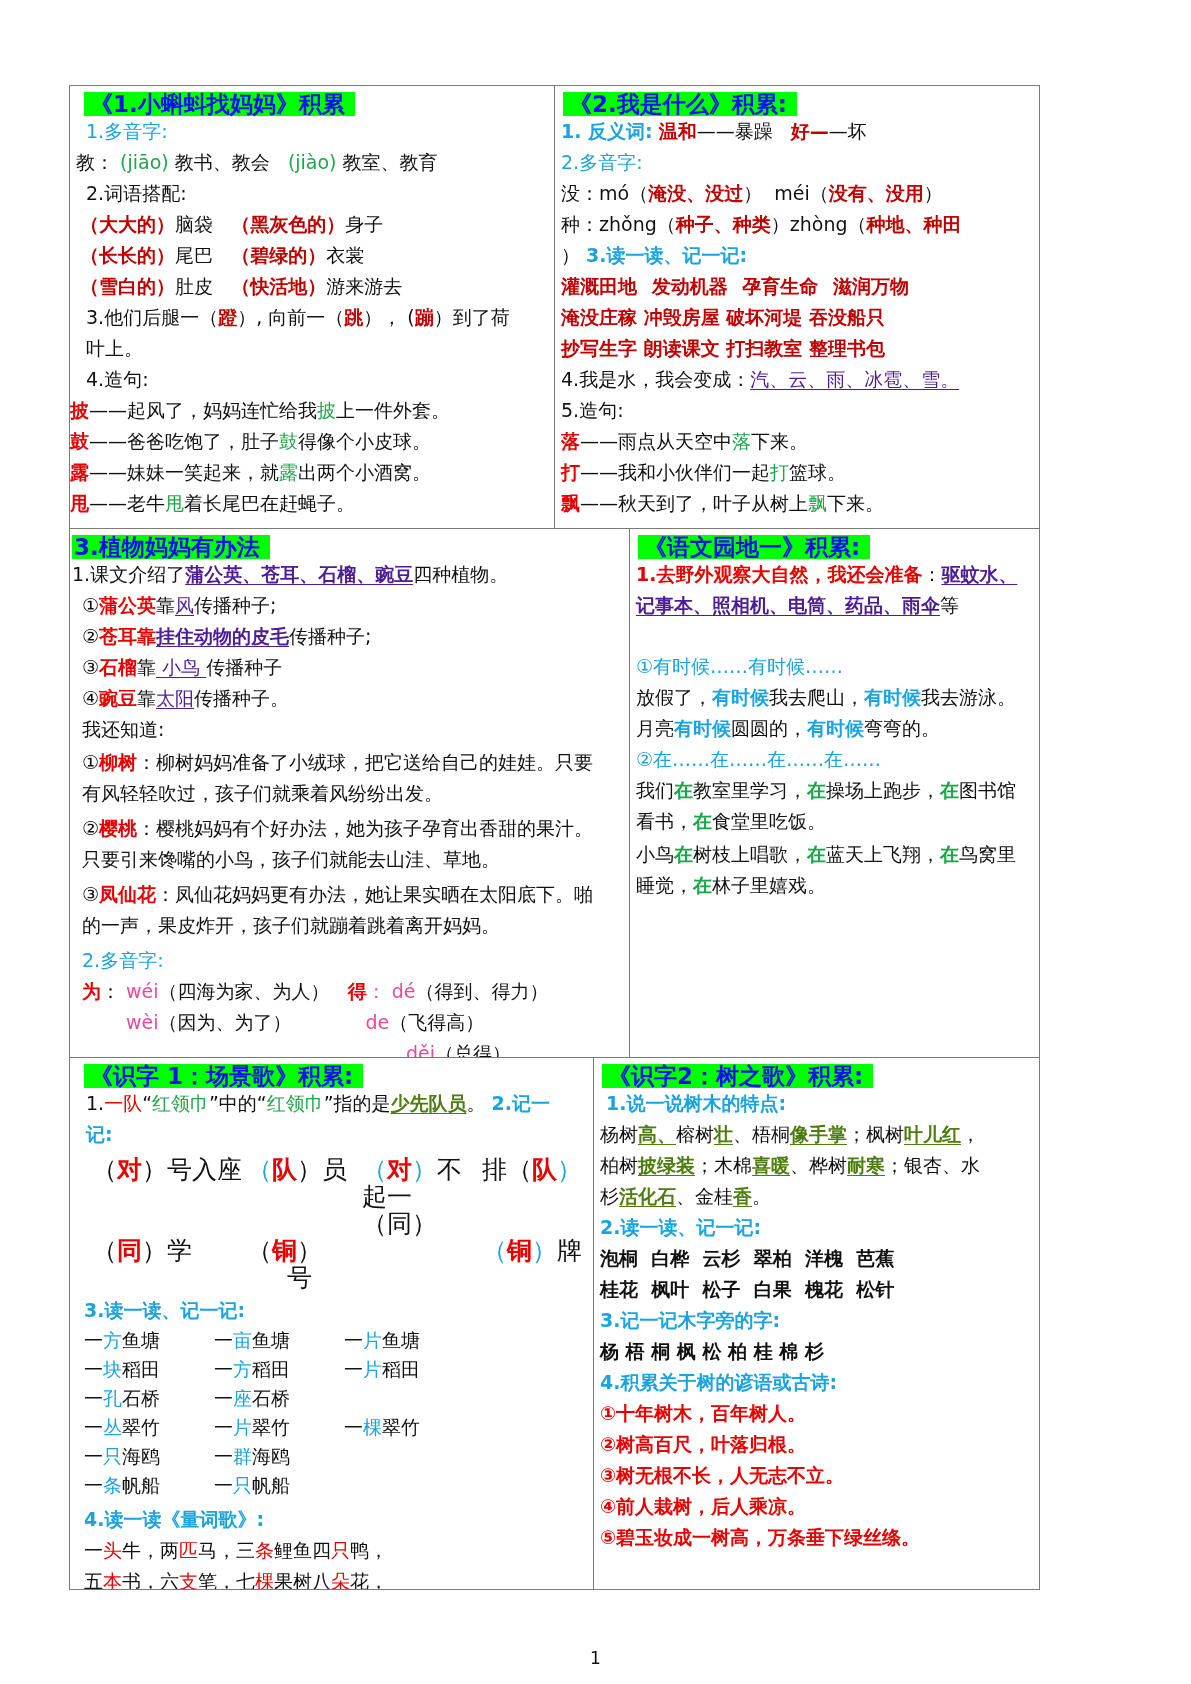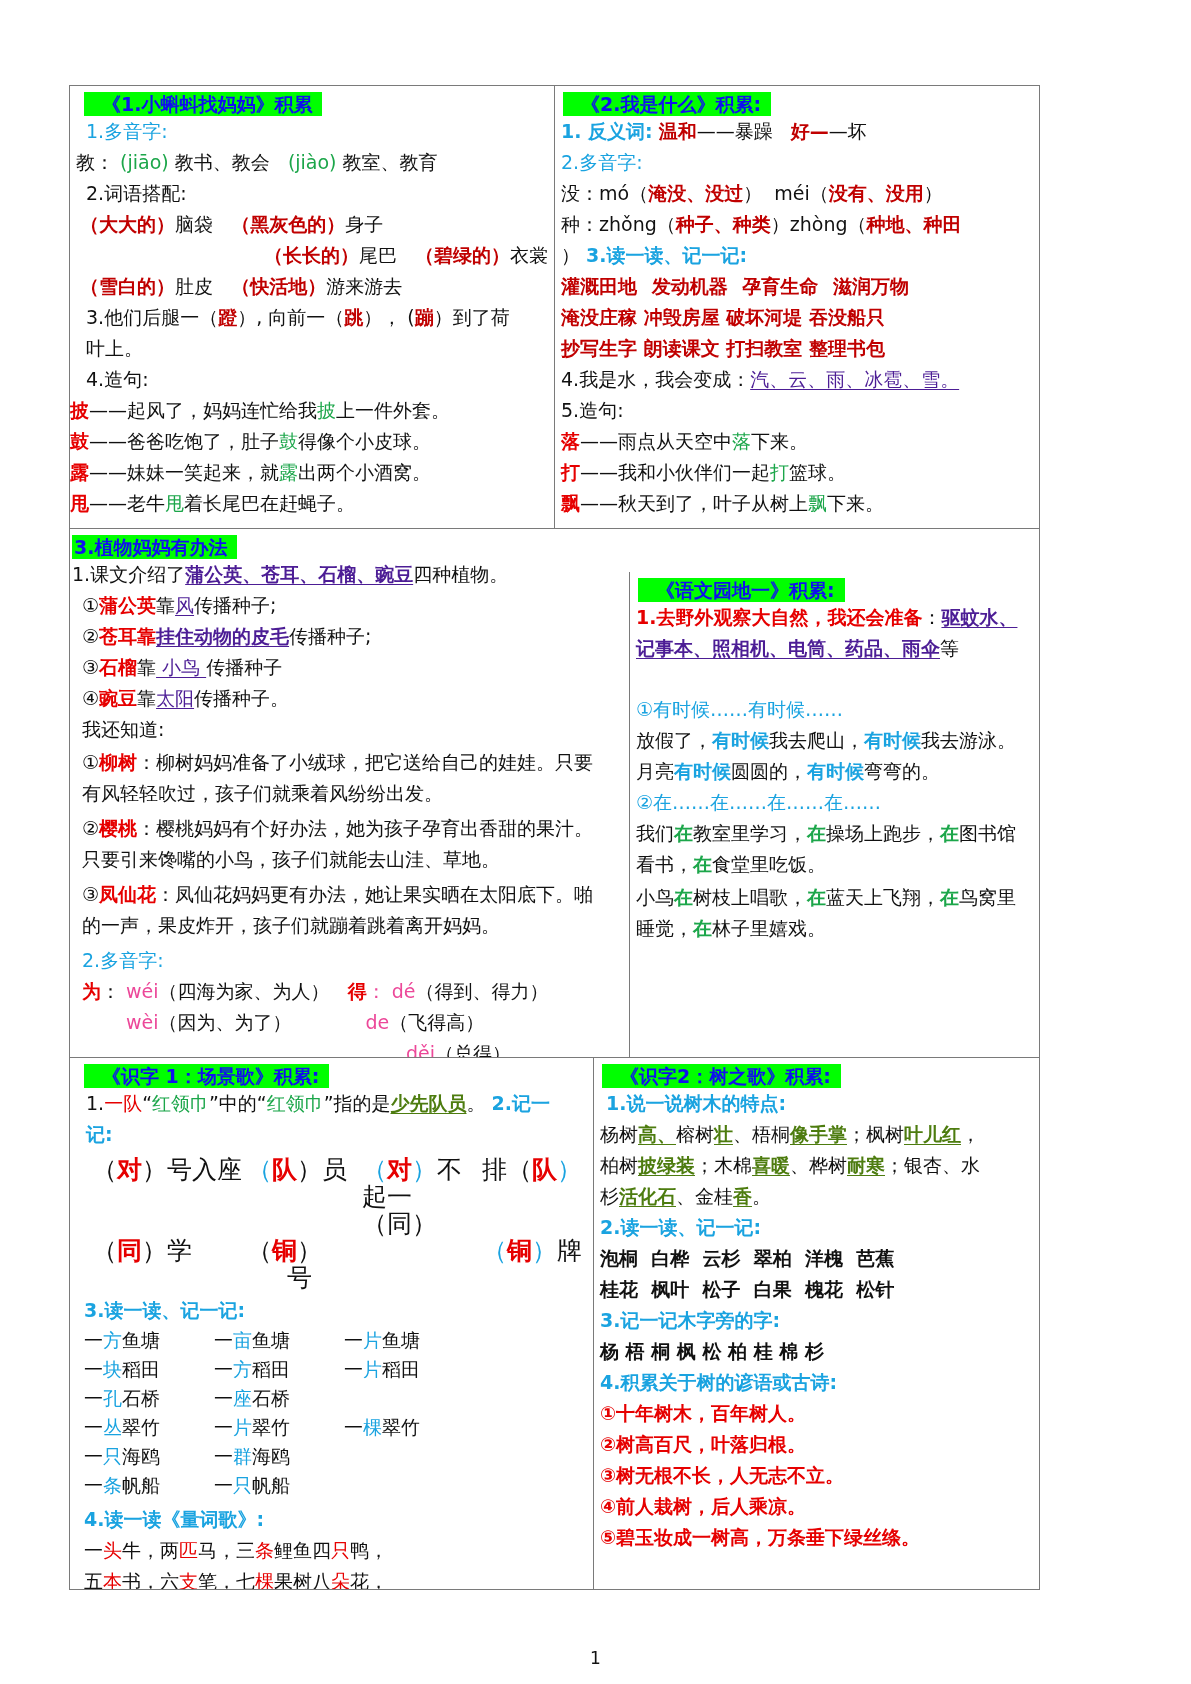--- a/index.html
+++ b/index.html
@@ -4,21 +4,21 @@
 <style>
   html, body { margin: 0; padding: 0; background: #ffffff; }
   body { width: 1191px; height: 1684px; position: relative; font-family: "DejaVu Sans", "Liberation Sans", sans-serif; color: #111; }
   .page { position: absolute; left: 69px; top: 85px; width: 971px; height: 1505px; border: 1px solid #7a7a7a; box-sizing: border-box; }
   .row { position: absolute; left: 0; width: 969px; border-bottom: 1px solid #7a7a7a; box-sizing: border-box; }
   .row.last { border-bottom: none; }
   .cell { position: absolute; top: 0; bottom: 0; box-sizing: border-box; overflow: hidden; padding: 4px 6px 0 6px; }
   .cell.right { border-left: 1px solid #7a7a7a; }
   .line { font-size: 19px; line-height: 31px; white-space: nowrap; }
   .line.wrap { white-space: normal; }
-  .hdr { display: inline-block; background: #00ff00; color: #1010ee; font-weight: bold; font-size: 19px; line-height: 24px; padding: 0 10px 0 18px; margin: 2px 0 0 8px; }
+  .hdr { display: inline-block; background: #00ff00; color: #1010ee; font-weight: bold; font-size: 23px; line-height: 24px; padding: 0 10px 0 6px; margin: 2px 0 0 8px; }
   .hdr.nopad { margin-left: 0; padding-left: 2px; }
   .blue { color: #1aa3e0; }
   .blueb { color: #1aa3e0; font-weight: bold; }
   .red { color: #e60000; }
   .redb { color: #e60000; font-weight: bold; }
   .dred { color: #c00000; font-weight: bold; }
   .green { color: #1ca64a; }
   .greenu { color: #4c1d95; text-decoration: underline; text-underline-offset: 3px; }
   .redu { color: #4d7c0f; font-weight: bold; text-decoration: underline; text-underline-offset: 3px; }
   .pyb { color: #ec4899; }
@@ -40,21 +40,21 @@
         <span>教：</span>
         <span class="green">(jiāo)</span>
         <span>教书、教会</span>&nbsp;&nbsp;
         <span class="green">(jiào)</span>
         <span>教室、教育</span>
       </div>
       <div class="line" style="padding-left:10px;">2.词语搭配:</div>
       <div class="line" style="padding-left:4px;">
         <span class="dred">（大大的）</span><span>脑袋</span>&nbsp;&nbsp;&nbsp;<span class="dred">（黑灰色的）</span><span>身子</span>
       </div>
-      <div class="line" style="padding-left:4px;text-align:right;">
+      <div class="line" style="padding-left:4px;">
         <span class="dred">（长长的）</span><span>尾巴</span>&nbsp;&nbsp;&nbsp;<span class="dred">（碧绿的）</span><span>衣裳</span>
       </div>
       <div class="line" style="padding-left:4px;">
         <span class="dred">（雪白的）</span><span>肚皮</span>&nbsp;&nbsp;&nbsp;<span class="dred">（快活地）</span><span>游来游去</span>
       </div>
       <div class="line" style="padding-left:10px;">
         <span>3.他们后腿一（</span><span class="dred">蹬</span><span>）, 向前一（</span><span class="dred">跳</span><span>）， (</span><span class="dred">蹦</span><span>）到了荷</span>
       </div>
       <div class="line" style="padding-left:10px;">叶上。</div>
       <div class="line" style="padding-left:10px;">4.造句:</div>
@@ -112,21 +112,21 @@
         <span class="pyb">dé</span><span>（得到、得力）</span>
       </div>
       <div class="line" style="padding-left:10px;">
         <span style="display:inline-block;width:44px;"></span><span class="pyb">wèi</span><span>（因为、为了）</span><span style="display:inline-block;width:74px;"></span><span class="pyb">de</span><span>（飞得高）</span>
       </div>
       <div class="line" style="padding-left:10px;">
         <span style="display:inline-block;width:324px;"></span><span class="pyb">děi</span><span>（总得）</span>
       </div>
     </div>
 
-    <div class="cell right" style="left:559px;width:410px;margin-top:43px;">
+    <div class="cell right" style="left:559px;width:410px;">
       <div class="hdr" style="margin-left:2px;">《语文园地一》积累:</div>
       <div class="line wrap" style="width:390px;"><span class="redb">1.去野外观察大自然，我还会准备</span><span>：</span><span class="greenu b">驱蚊水、 记事本、照相机、电筒、药品、雨伞</span><span>等</span></div>
       <div class="line blue" style="margin-top:30px;">①有时候……有时候……</div>
       <div class="line"><span>放假了，</span><span class="blueb">有时候</span><span>我去爬山，</span><span class="blueb">有时候</span><span>我去游泳。</span></div>
       <div class="line"><span>月亮</span><span class="blueb">有时候</span><span>圆圆的，</span><span class="blueb">有时候</span><span>弯弯的。</span></div>
       <div class="line blue">②在……在……在……在……</div>
       <div class="line wrap" style="width:390px;"><span>我们</span><span class="green b">在</span><span>教室里学习，</span><span class="green b">在</span><span>操场上跑步，</span><span class="green b">在</span><span>图书馆看书，</span><span class="green b">在</span><span>食堂里吃饭。</span></div>
       <div class="line wrap" style="width:390px;margin-top:2px;"><span>小鸟</span><span class="green b">在</span><span>树枝上唱歌，</span><span class="green b">在</span><span>蓝天上飞翔，</span><span class="green b">在</span><span>鸟窝里睡觉，</span><span class="green b">在</span><span>林子里嬉戏。</span></div>
     </div>
   </div>

